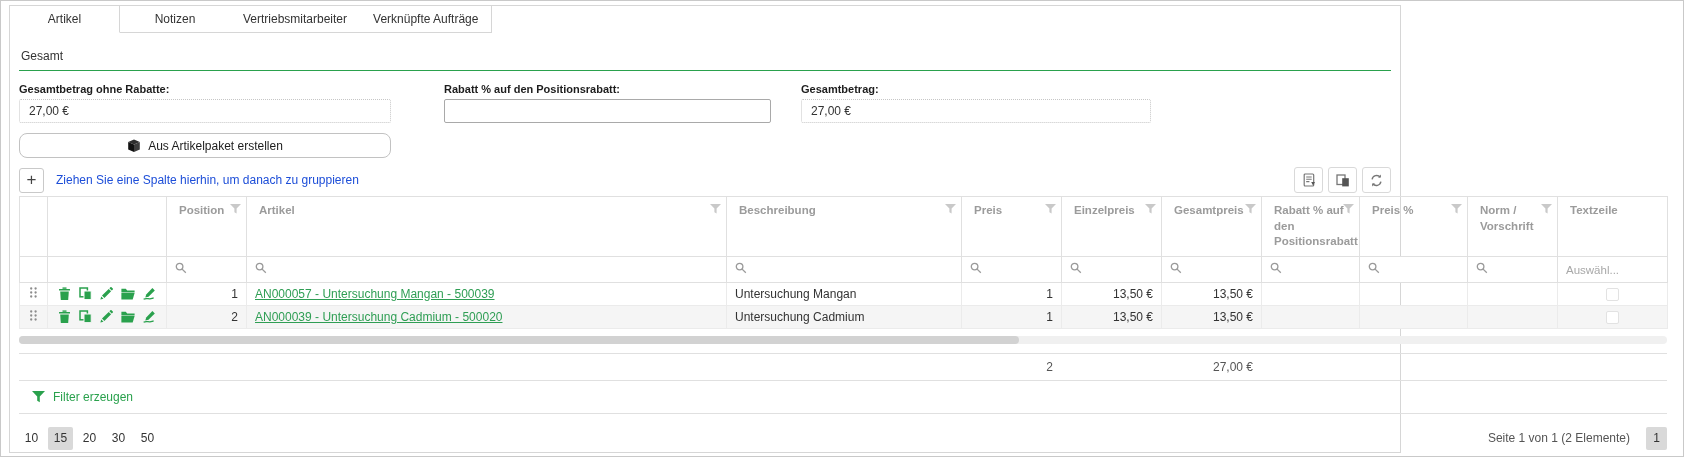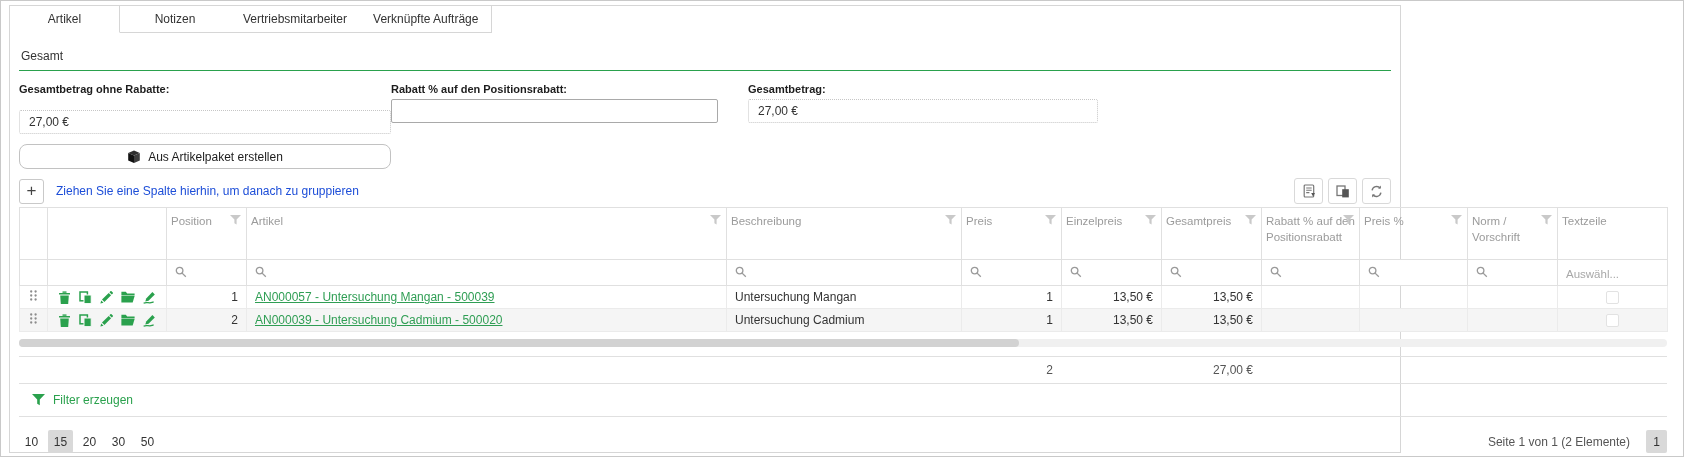--- a/index.html
+++ b/index.html
@@ -41,21 +41,21 @@
   .grid-toolbar { margin-top:9px; display:flex; align-items:center; }
   .add-btn { width:25px; height:25px; border:1px solid #c9c9c9; border-radius:3px; background:#fff;
     display:flex; align-items:center; justify-content:center; font-size:17px; color:#444; cursor:pointer; }
   .group-hint { margin-left:12px; font-size:12px; color:#1d4ed8; flex:1; }
   .tool-btn { width:29px; height:26px; border:1px solid #d9d9d9; border-radius:3px; background:#fff;
     display:flex; align-items:center; justify-content:center; margin-left:5px; cursor:pointer; }
 
   
   table.grid { border-collapse:collapse; table-layout:fixed; width:1648px; margin-top:3px; }
   table.grid th { border:1px solid #e0e0e0; height:52px; vertical-align:top; text-align:left;
-    padding:6px 4px; font-weight:400; font-size:11.5px; color:#9b9b9b; position:relative; line-height:1.35; }
+    padding:6px 12px; font-weight:700; font-size:11.5px; color:#9b9b9b; position:relative; line-height:1.35; }
   .funnel { position:absolute; top:7px; right:5px; }
   tr.filter-row td { border:1px solid #e0e0e0; height:26px; padding:0 8px; background:#fff; }
   .filter-placeholder { font-size:11.5px; color:#a8a8a8; }
   tr.data-row td { border:1px solid #ebebeb; height:23px; padding:0 8px; font-size:12px; color:#333; }
   tr.data-row.alt { background:#f5f5f5; }
   td.num, th.num { text-align:right; }
   a.artikel-link { color:#2f9e54; text-decoration:underline; font-size:12px; cursor:pointer; }
   .c-drag { text-align:center; }
   .c-actions .acts { display:flex; align-items:center; justify-content:center; gap:8px; }
   .act { display:inline-flex; cursor:pointer; }
@@ -93,25 +93,25 @@
     <div class="tab">Notizen</div>
     <div class="tab">Vertriebsmitarbeiter</div>
     <div class="tab">Verknüpfte Aufträge</div>
   </div>
 
   <div class="content">
 
     <div class="section-title">Gesamt</div>
 
     <div class="form-row">
-      <div class="fcol" style="width:372px;gap:11px;">
+      <div class="fcol" style="width:372px;">
         <div class="flabel">Gesamtbetrag ohne Rabatte:</div>
         <div class="readonly-box">27,00 €</div>
       </div>
-      <div class="fcol" style="width:327px; ">
+      <div class="fcol" style="width:327px; margin-left:53px;">
         <div class="flabel">Rabatt % auf den Positionsrabatt:</div>
         <input class="text-input" type="text" value="" style="">
       </div>
       <div class="fcol" style="width:350px; margin-left:30px;">
         <div class="flabel">Gesamtbetrag:</div>
         <div class="readonly-box">27,00 €</div>
       </div>
     </div>
 
     <div class="pkg-btn">

